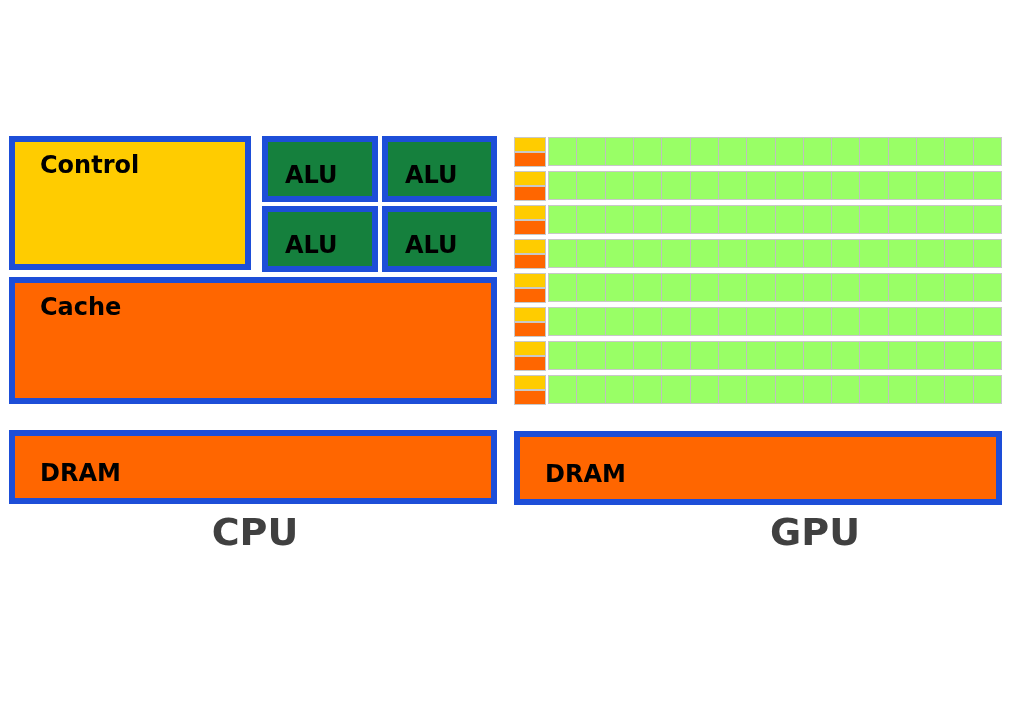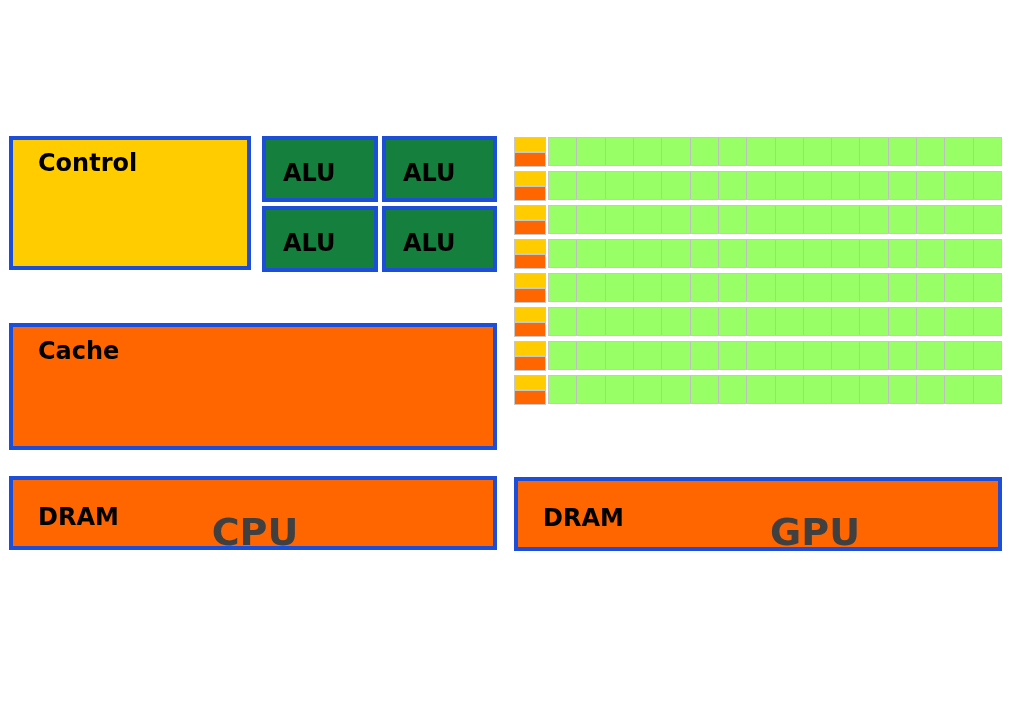--- a/index.html
+++ b/index.html
@@ -1,21 +1,21 @@
 <!DOCTYPE html>
 <html><head>
 <meta charset="utf-8">
 <style>
   html, body { margin:0; padding:0; background:#ffffff; }
   body { width:1024px; height:720px; position:relative; overflow:hidden;
          font-family:"DejaVu Sans", sans-serif; }
-  .box { position:absolute; box-sizing:border-box; border:4px solid #1d4ed8; }
+  .box { position:absolute; box-sizing:border-box; border:6px solid #1d4ed8; }
   .lbl { position:absolute; font-weight:bold; color:#000; font-size:24px; }
   .ctrl { background:#ffcc00; }
-  .cache { background:#ff6600;margin-top:46px; }
+  .cache { background:#ff6600; }
   .alu { background:#15803d; }
   .title { position:absolute; font-weight:bold; font-size:38px; color:#404040; text-align:center; width:200px; }
   .gpu-row { position:absolute; left:548px; width:454px; height:29px; display:flex; box-sizing:border-box; border:1px solid #c8c8c8; background:#99ff66; }
   .gpu-cell { flex:1; border-right:1px solid #bfbfbf; }
   .gpu-cell:last-child { border-right:none; }
   .gpu-ctrl { position:absolute; left:514px; width:32px; height:15px; box-sizing:border-box; border:1px solid #c8c8c8; background:#ffcc00; }
   .gpu-cache { position:absolute; left:514px; width:32px; height:15px; box-sizing:border-box; border:1px solid #c8c8c8; background:#ff6600; }
 </style>
 </head>
 <body>

